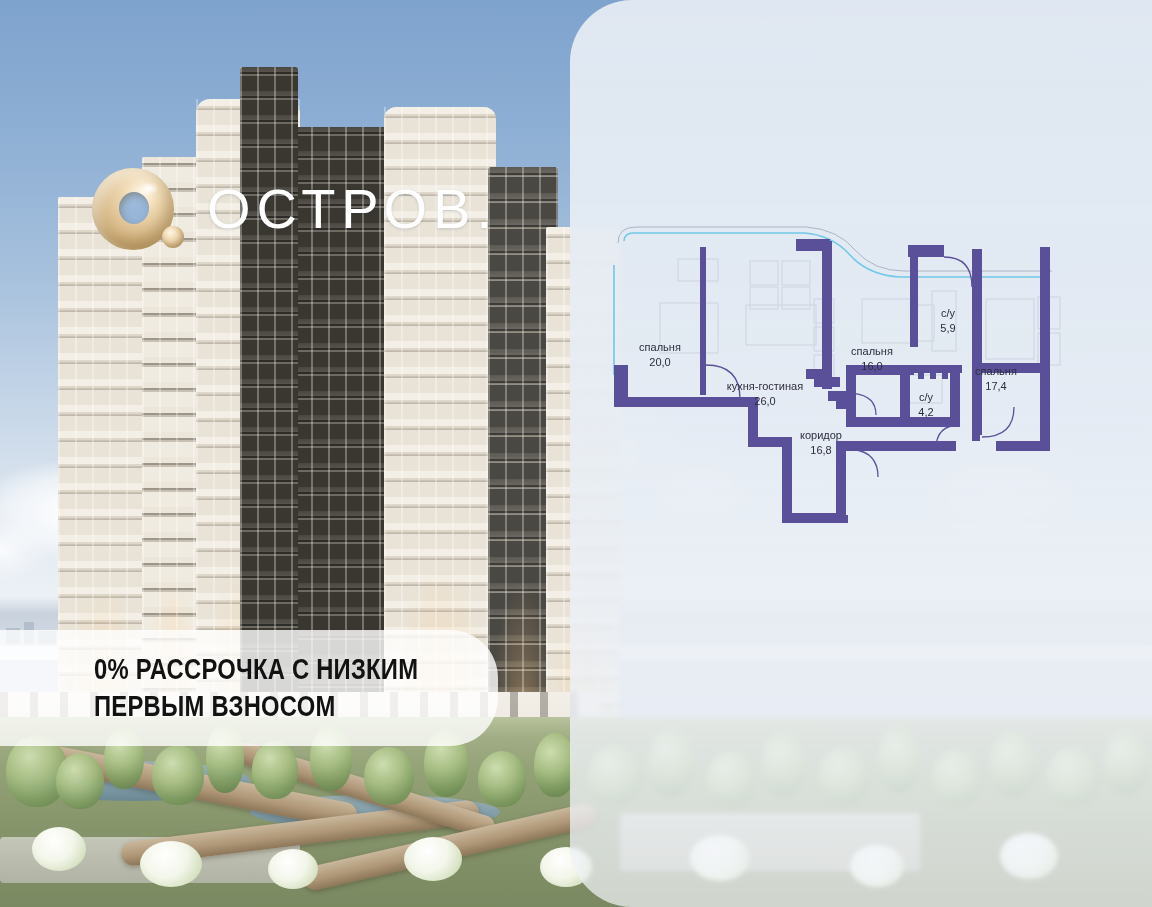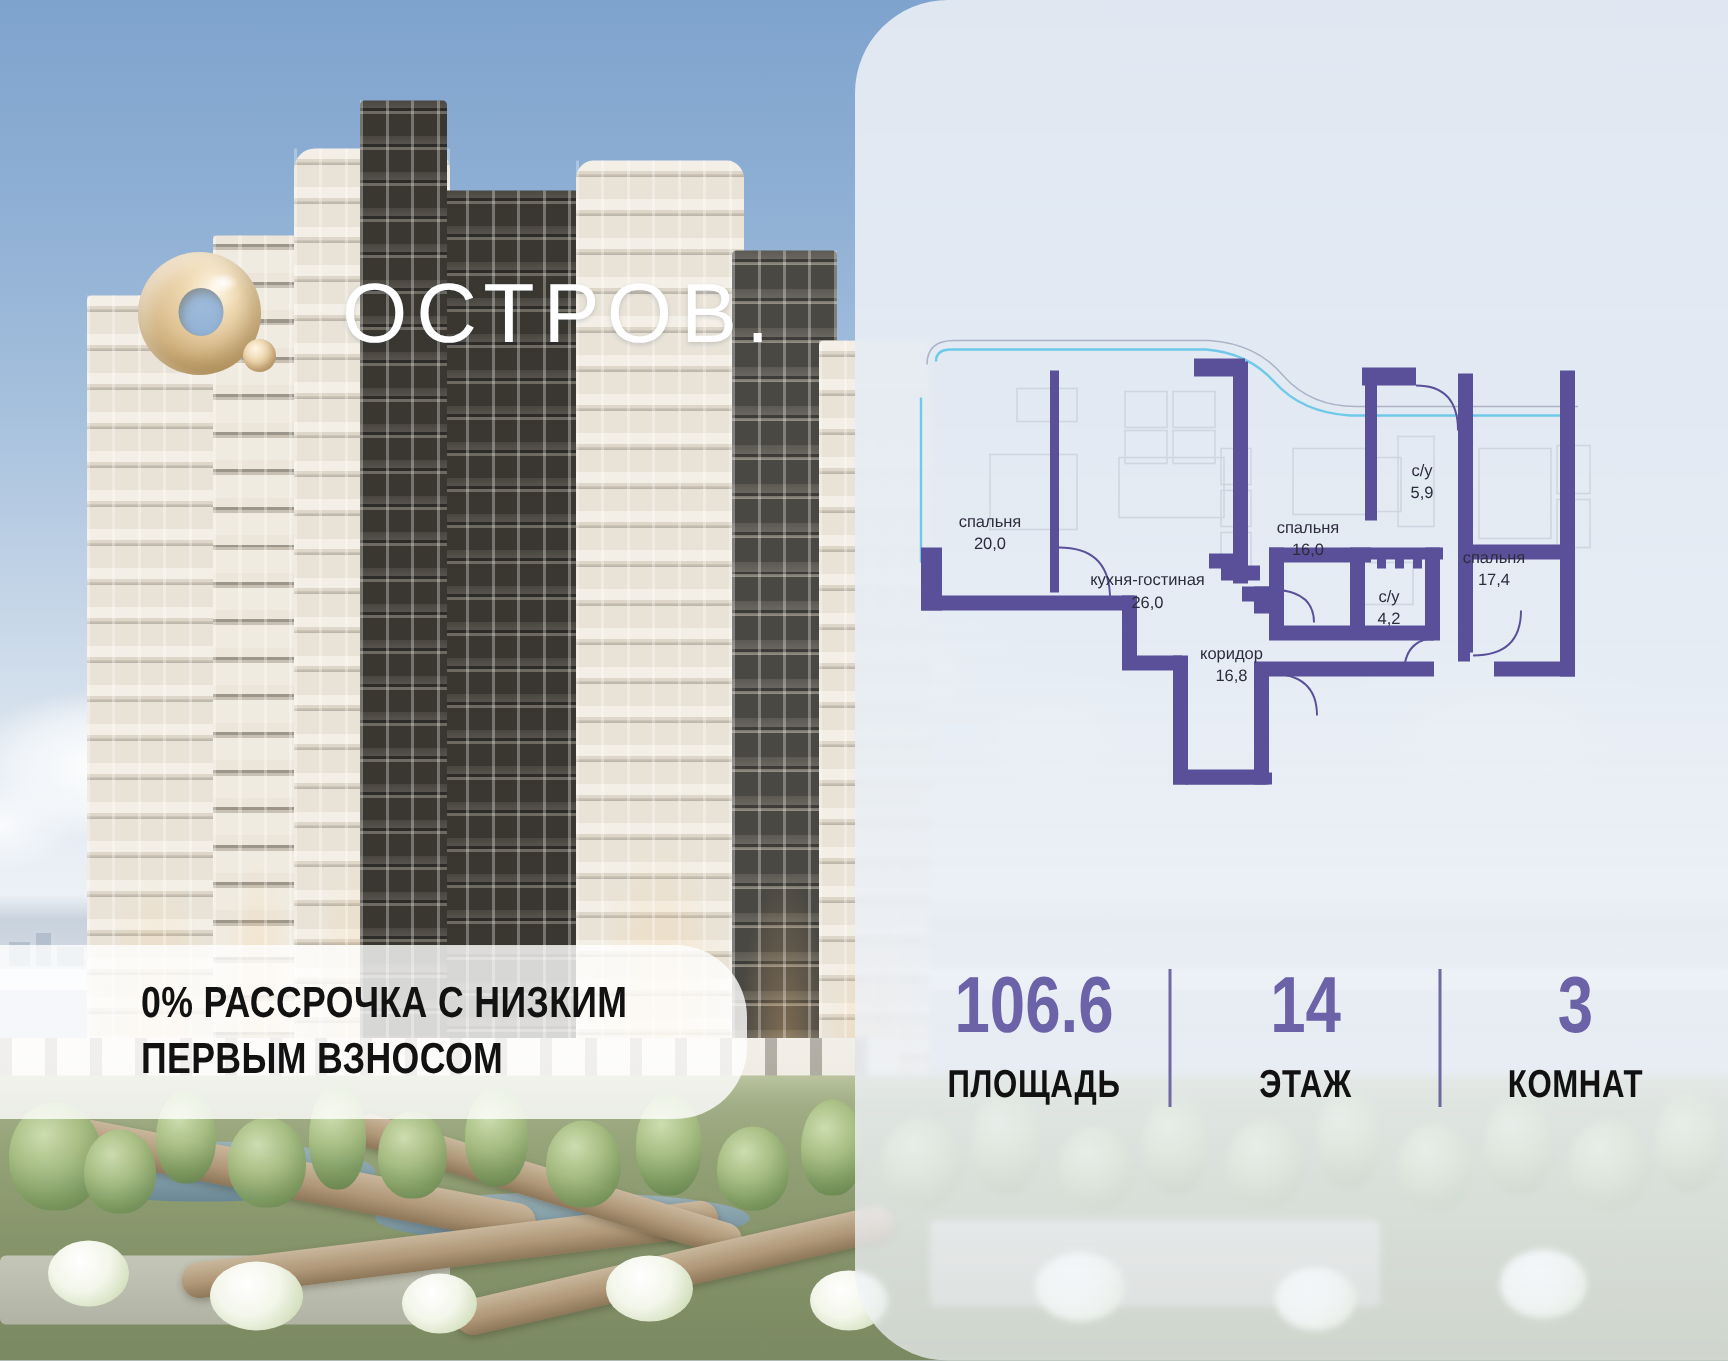--- a/index.html
+++ b/index.html
@@ -155,21 +155,21 @@
   .torus .spec {
     position:absolute; left:47px; top:14px; width:20px; height:13px; border-radius:50%;
     background:radial-gradient(ellipse at 50% 50%, rgba(255,255,255,.95) 0%, rgba(255,255,255,0) 70%);
   }
   .dot {
     position:absolute; left:70px; top:58px; width:22px; height:22px; border-radius:50%;
     background:radial-gradient(circle at 38% 30%, #fff6e6 0%, #efd9b2 35%, #d4b688 70%, #bf9e6c 100%);
     box-shadow:inset -2px -3px 5px rgba(140,110,62,.4);
   }
   .brand {
-    margin-left:54px; color:#fff; font-size:56px; letter-spacing:6px;
+    margin-left:33px; color:#fff; font-size:56px; letter-spacing:6px;
     font-weight:400; line-height:1; font-family:"Liberation Sans", sans-serif;
     text-shadow:0 1px 3px rgba(40,60,90,.18);
   }
 
   
   .promo {
     position:absolute; left:-24px; top:630px; width:522px; height:116px;
     background:rgba(255,255,255,.80);
     border-radius:0 48px 48px 0;
     display:flex; align-items:center;
@@ -401,30 +401,14 @@
         <text x="221" y="229">16,8</text>
       </g>
     </svg>
   </div>
 
   <div class="promo">
     <div class="promo-text">0% РАССРОЧКА С НИЗКИМ
 ПЕРВЫМ ВЗНОСОМ</div>
   </div>
 
-  <div class="stats">
-    <div class="stat">
-      <span class="num" style="color:#6b62a8">106.6</span>
-      <span class="lbl">ПЛОЩАДЬ</span>
-    </div>
-    <div class="vdiv"></div>
-    <div class="stat">
-      <span class="num" style="color:#6b62a8">14</span>
-      <span class="lbl">ЭТАЖ</span>
-    </div>
-    <div class="vdiv"></div>
-    <div class="stat">
-      <span class="num" style="color:#6b62a8">3</span>
-      <span class="lbl">КОМНАТ</span>
-    </div>
-  </div>
 
 </div>
 
 </body></html>

